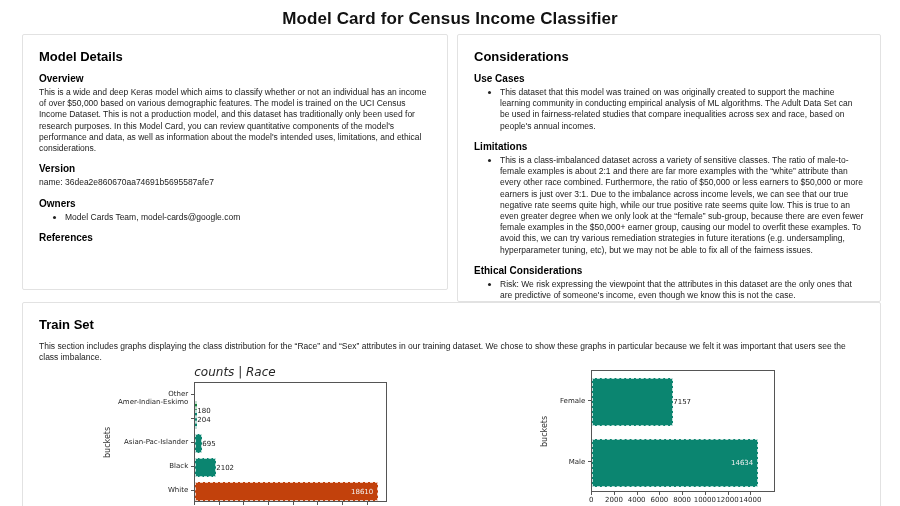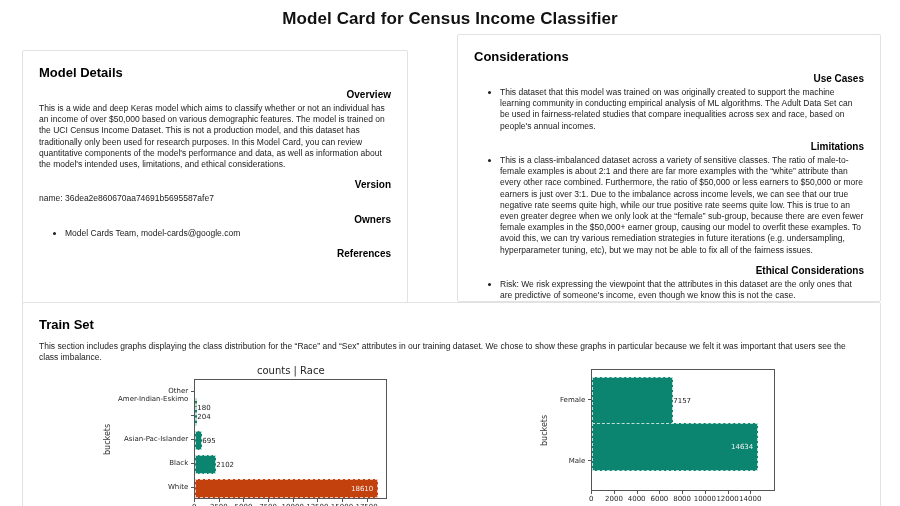--- a/index.html
+++ b/index.html
@@ -11,38 +11,38 @@
   }
   .page-title {
     text-align: center; font-size: 17px; font-weight: bold; color: #111;
     padding-top: 9px; letter-spacing: 0.1px;
   }
   .card {
     position: absolute; background: #fff;
     border: 1px solid #e2e2e2; border-radius: 2px;
     padding: 14px 16px; overflow: hidden;
   }
-  .card-left  { left: 22px;  top: 50px;  width: 386px; height: 256px; }
+  .card-left  { left: 22px;  top: 34px;  width: 426px; height: 256px; }
   .card-right { left: 457px; top: 34px;  width: 424px; height: 268px; }
   .card-bottom{ left: 22px;  top: 302px; width: 859px; height: 230px; }
   .card h2 { font-size: 13px; font-weight: bold; color: #000; margin-bottom: 9px; }
-  .card h3 { font-size: 10px; font-weight: bold; color: #000; margin: 9px 0 3px 0; text-align: right; }
+  .card h3 { font-size: 10px; font-weight: bold; color: #000; margin: 9px 0 3px 0; }
   .card p  { font-size: 8.5px; line-height: 1.32; color: #212121; }
   .card ul { margin: 2px 0 4px 0; padding-left: 26px; }
   .card li {
     font-size: 8.5px; line-height: 1.32; color: #212121; margin-bottom: 2px;
     white-space: pre-line;
   }
   .card-bottom p { margin-bottom: 2px; }
 
   
   .charts-row { display: flex; width: 100%; margin-top: 2px; }
   .chart-half { flex: 1 1 50%; display: flex; justify-content: center; }
   .fig { display: grid; font-family: "DejaVu Sans", sans-serif; color: #262626; }
-  .fig-title { font-size: 10px; text-align: center; color: #262626; padding-bottom: 3px; }
+  .fig-title { font-size: 12px; color: #262626; padding-bottom: 3px; font-style: italic; }
   .ylab {
     display: flex; align-items: center; justify-content: center;
     font-size: 8px; color: #333;
     writing-mode: vertical-rl; transform: rotate(180deg);
     padding-left: 2px;
   }
   .yticks { position: relative; }
   .ytick-label {
     position: absolute; right: 6px; transform: translateY(-50%);
     font-size: 7px; color: #262626; white-space: nowrap;
@@ -166,21 +166,21 @@
           <div class="yticks" style="grid-area: 2 / 2; width: 40px;">
             <div class="ytick-label" style="top: 30.5px;">Female</div>
             <div class="ytick-mark" style="top: 30px;"></div>
             <div class="ytick-label" style="top: 91.5px;">Male</div>
             <div class="ytick-mark" style="top: 91px;"></div>
           </div>
           <div class="plot" style="grid-area: 2 / 3; width: 184px; height: 122px;">
             <div class="bar" style="top: 7px; width: 81px; height: 48px; background: rgb(11, 133, 112);">
               <span class="bar-label-out">7157</span>
             </div>
-            <div class="bar" style="top: 53px; width: 166px; height: 48px; background: rgb(11, 133, 112);">
+            <div class="bar" style="top: 68px; width: 166px; height: 48px; background: rgb(11, 133, 112);">
               <span class="bar-label-in">14634</span>
             </div>
           </div>
           <div class="xticks" style="grid-area: 3 / 3;">
             <div class="xtick-mark" style="left: 0px;"></div>
             <span class="xtick-label" style="left: 0px;">0</span>
             <div class="xtick-mark" style="left: 22.716px;"></div>
             <span class="xtick-label" style="left: 22.716px;">2000</span>
             <div class="xtick-mark" style="left: 45.4321px;"></div>
             <span class="xtick-label" style="left: 45.4321px;">4000</span>

